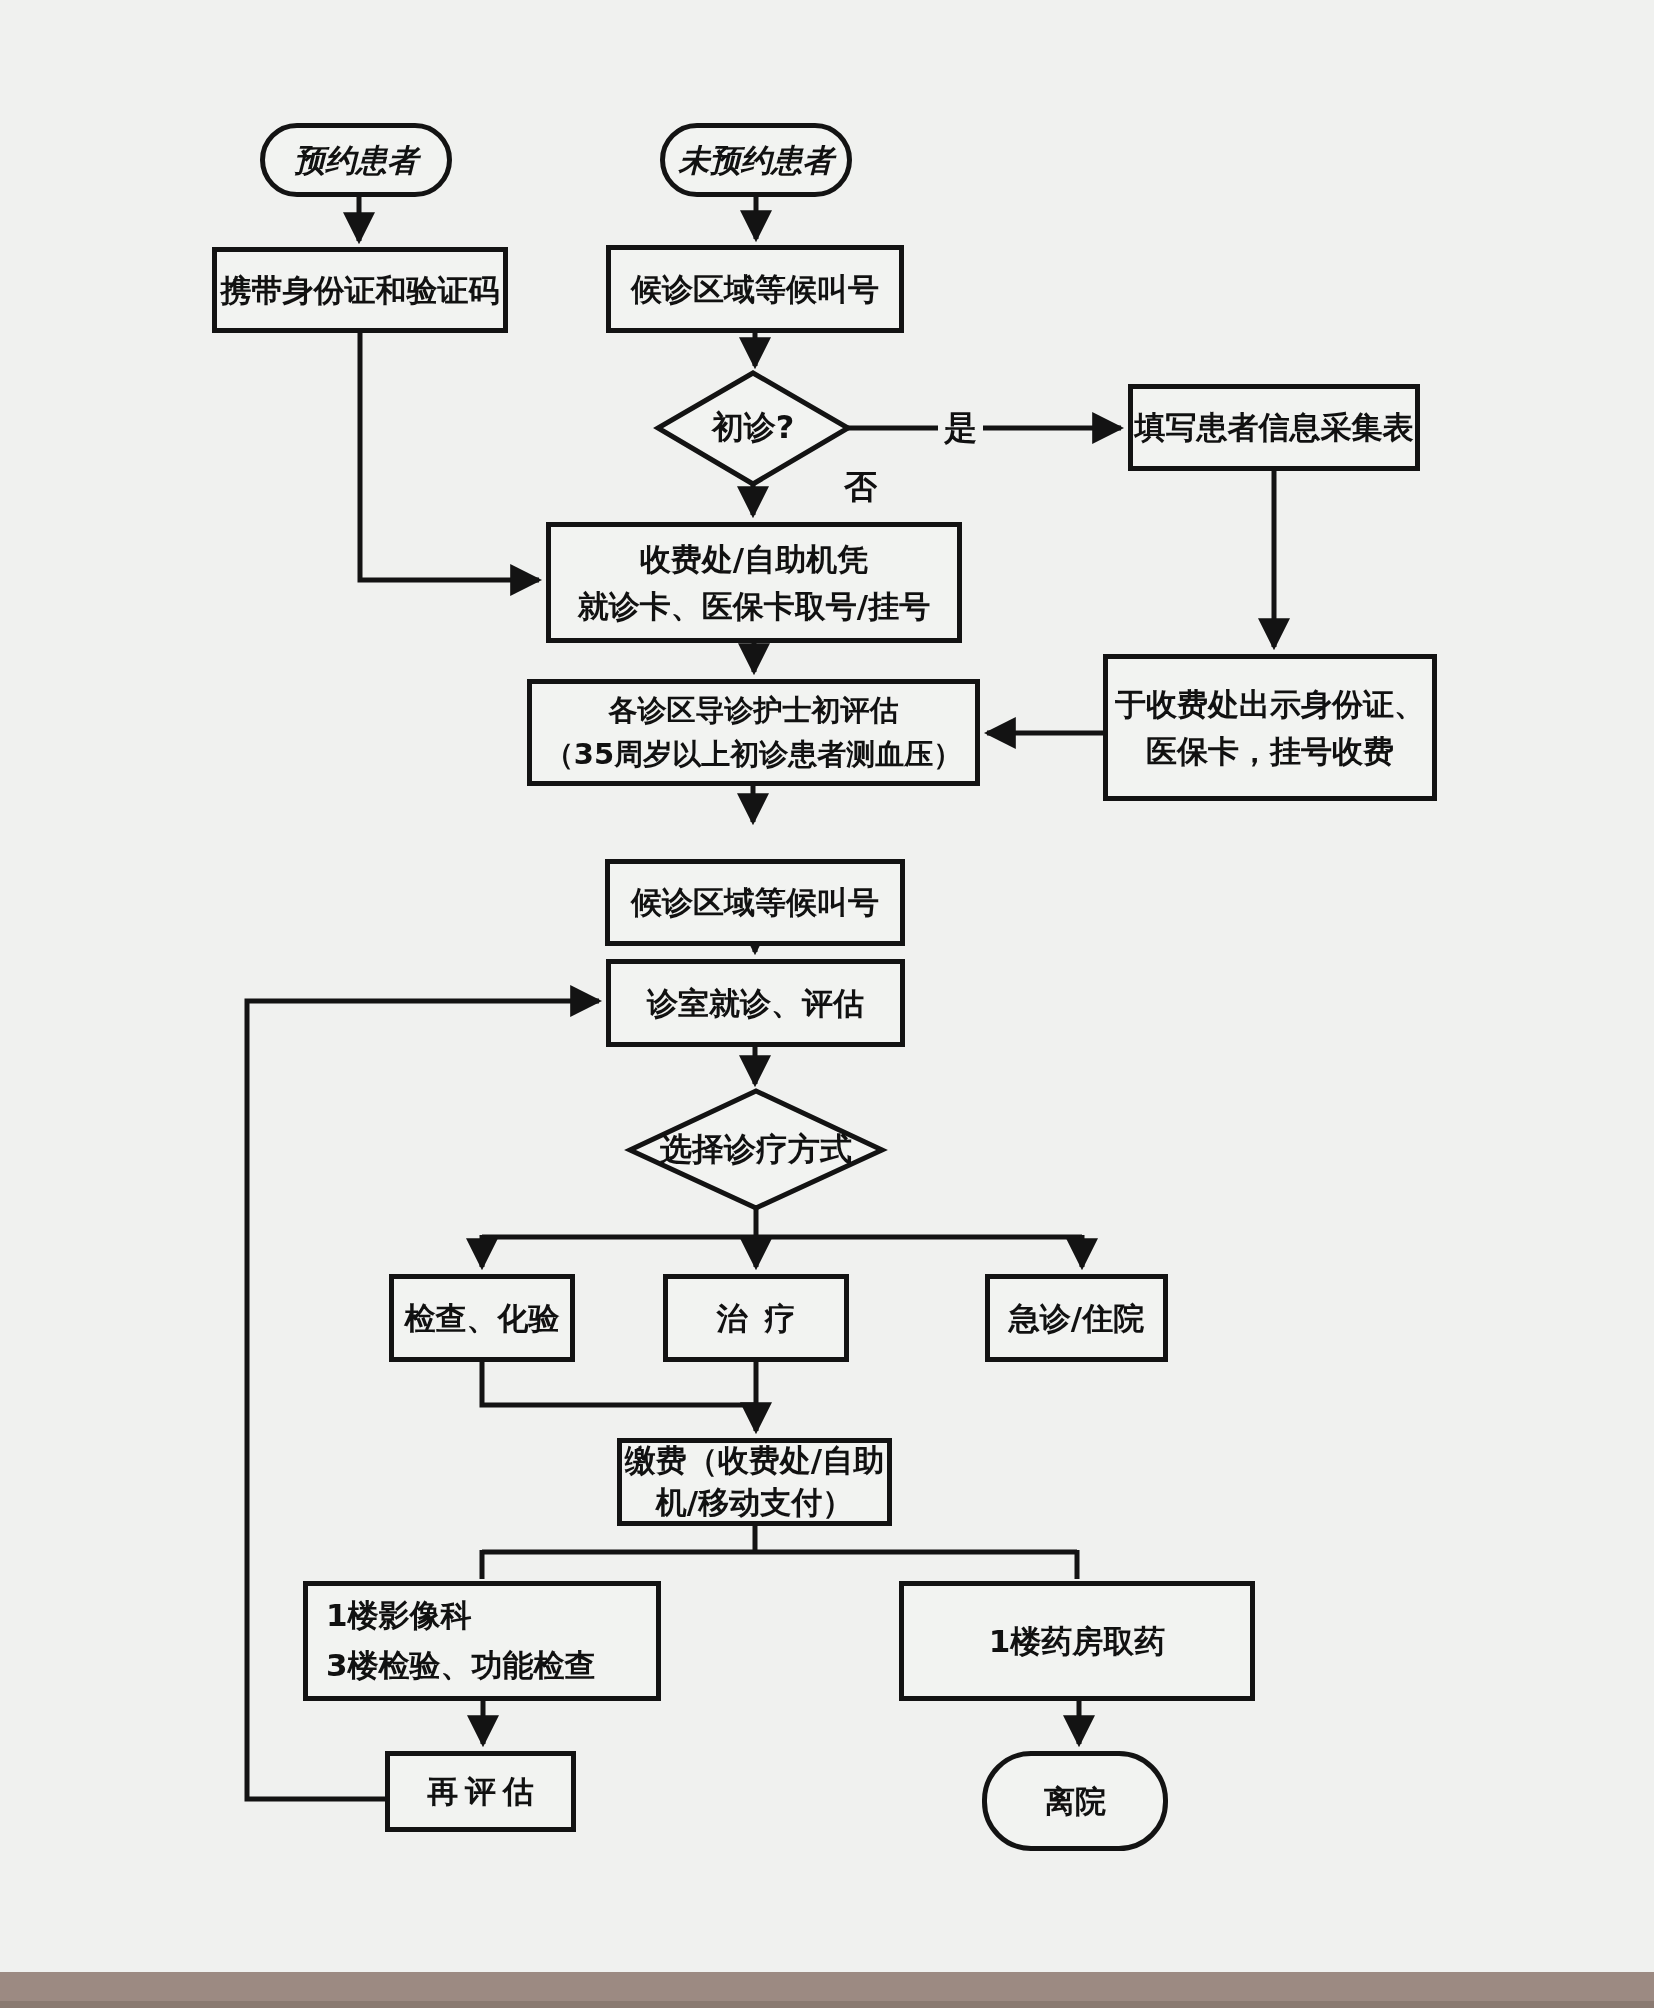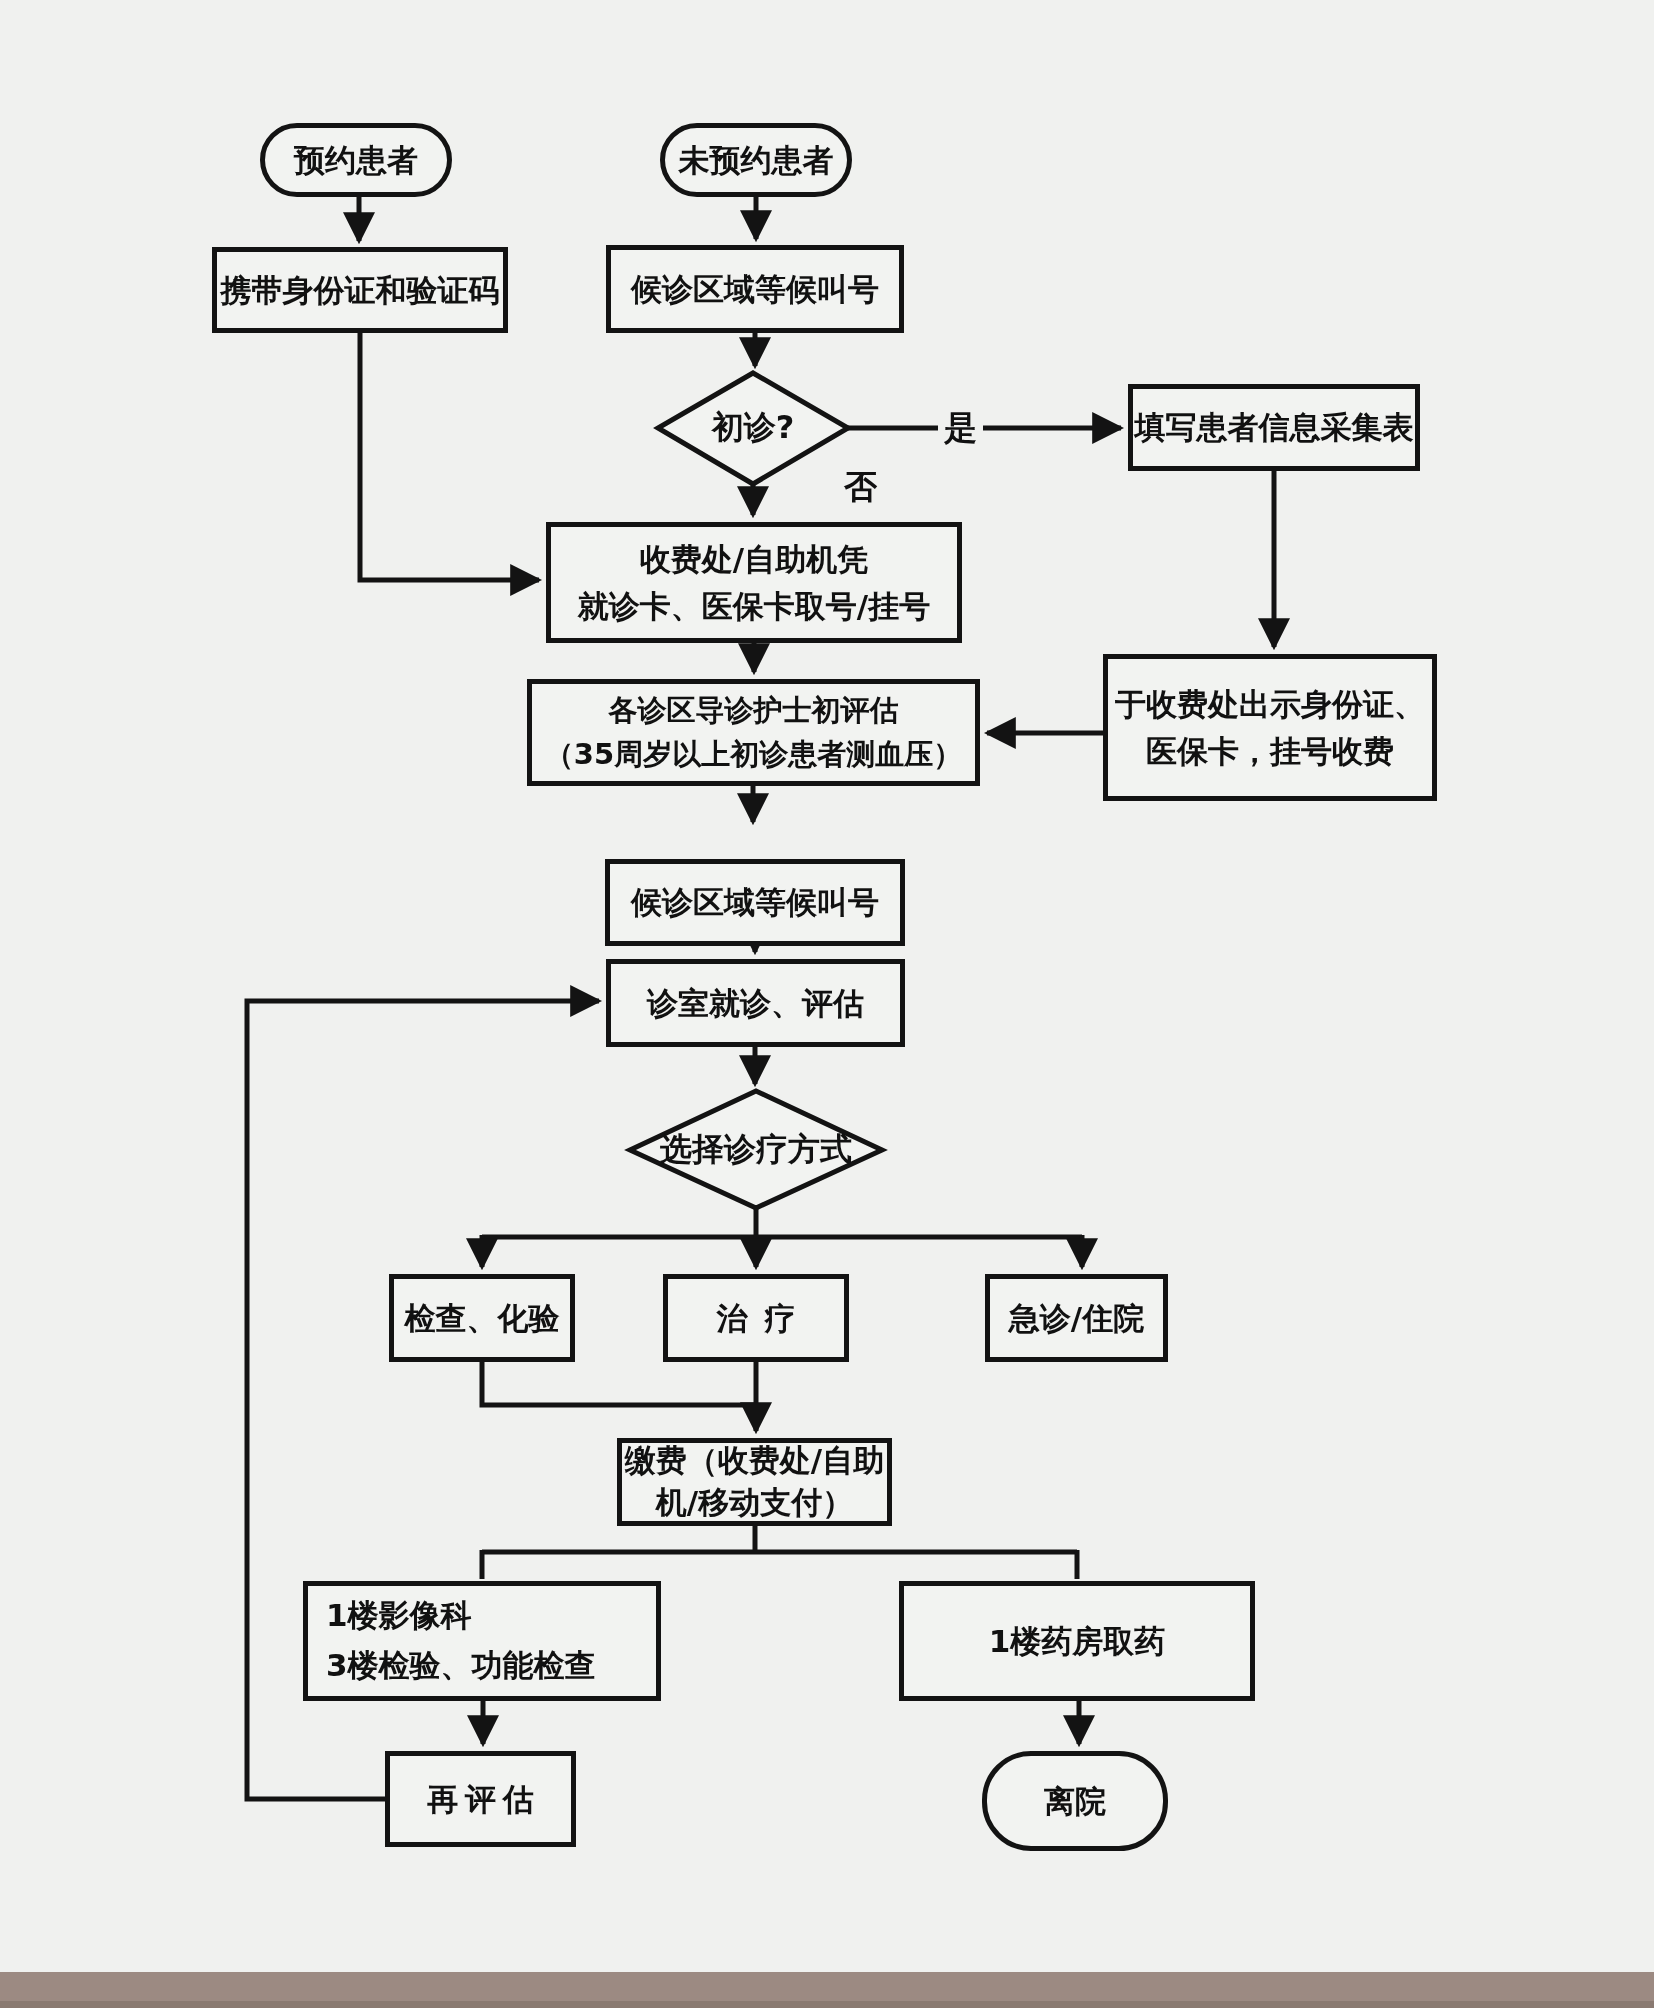--- a/index.html
+++ b/index.html
@@ -44,21 +44,21 @@
     display:flex;
     flex-direction:column;
     align-items:center;
     justify-content:center;
     text-align:center;
     font-size:31px;
     font-weight:700;
     line-height:1.5;
     white-space:nowrap;
   }
-  .node.stadium-sm{border-radius:38px;}
+  .node.stadium-sm{border-radius:38px;font-style:italic;}
   .node.stadium-lg{border-radius:49px;}
   .node.left-align{align-items:flex-start;text-align:left;padding-left:18px;}
   .node.small-text{font-size:29px;}
   .diamond-label{
     position:absolute;
     display:flex;align-items:center;justify-content:center;
     font-size:32px;font-weight:700;
     background:transparent;
     white-space:nowrap;
   }
@@ -178,21 +178,21 @@
   </div>
 
   <div class="node left-align" style="left:303px;top:1581px;width:358px;height:120px;line-height:1.6;">
     <span>1楼影像科</span>
     <span>3楼检验、功能检查</span>
   </div>
   <div class="node" style="left:899px;top:1581px;width:356px;height:120px;">
     <span>1楼药房取药</span>
   </div>
 
-  <div class="node" style="left:385px;top:1751px;width:191px;height:96px;">
+  <div class="node" style="left:385px;top:1751px;width:191px;height:81px;">
     <span class="ls-mid">再评估</span>
   </div>
   <div class="node stadium-lg" style="left:982px;top:1751px;width:186px;height:100px;">
     <span>离院</span>
   </div>
 
   <div class="diamond-label" style="left:658px;top:398px;width:190px;height:60px;">初诊?</div>
   <div class="diamond-label" style="left:630px;top:1120px;width:252px;height:60px;">选择诊疗方式</div>
 
   <div class="edge-label" style="left:938px;top:404px;height:48px;">是</div>

